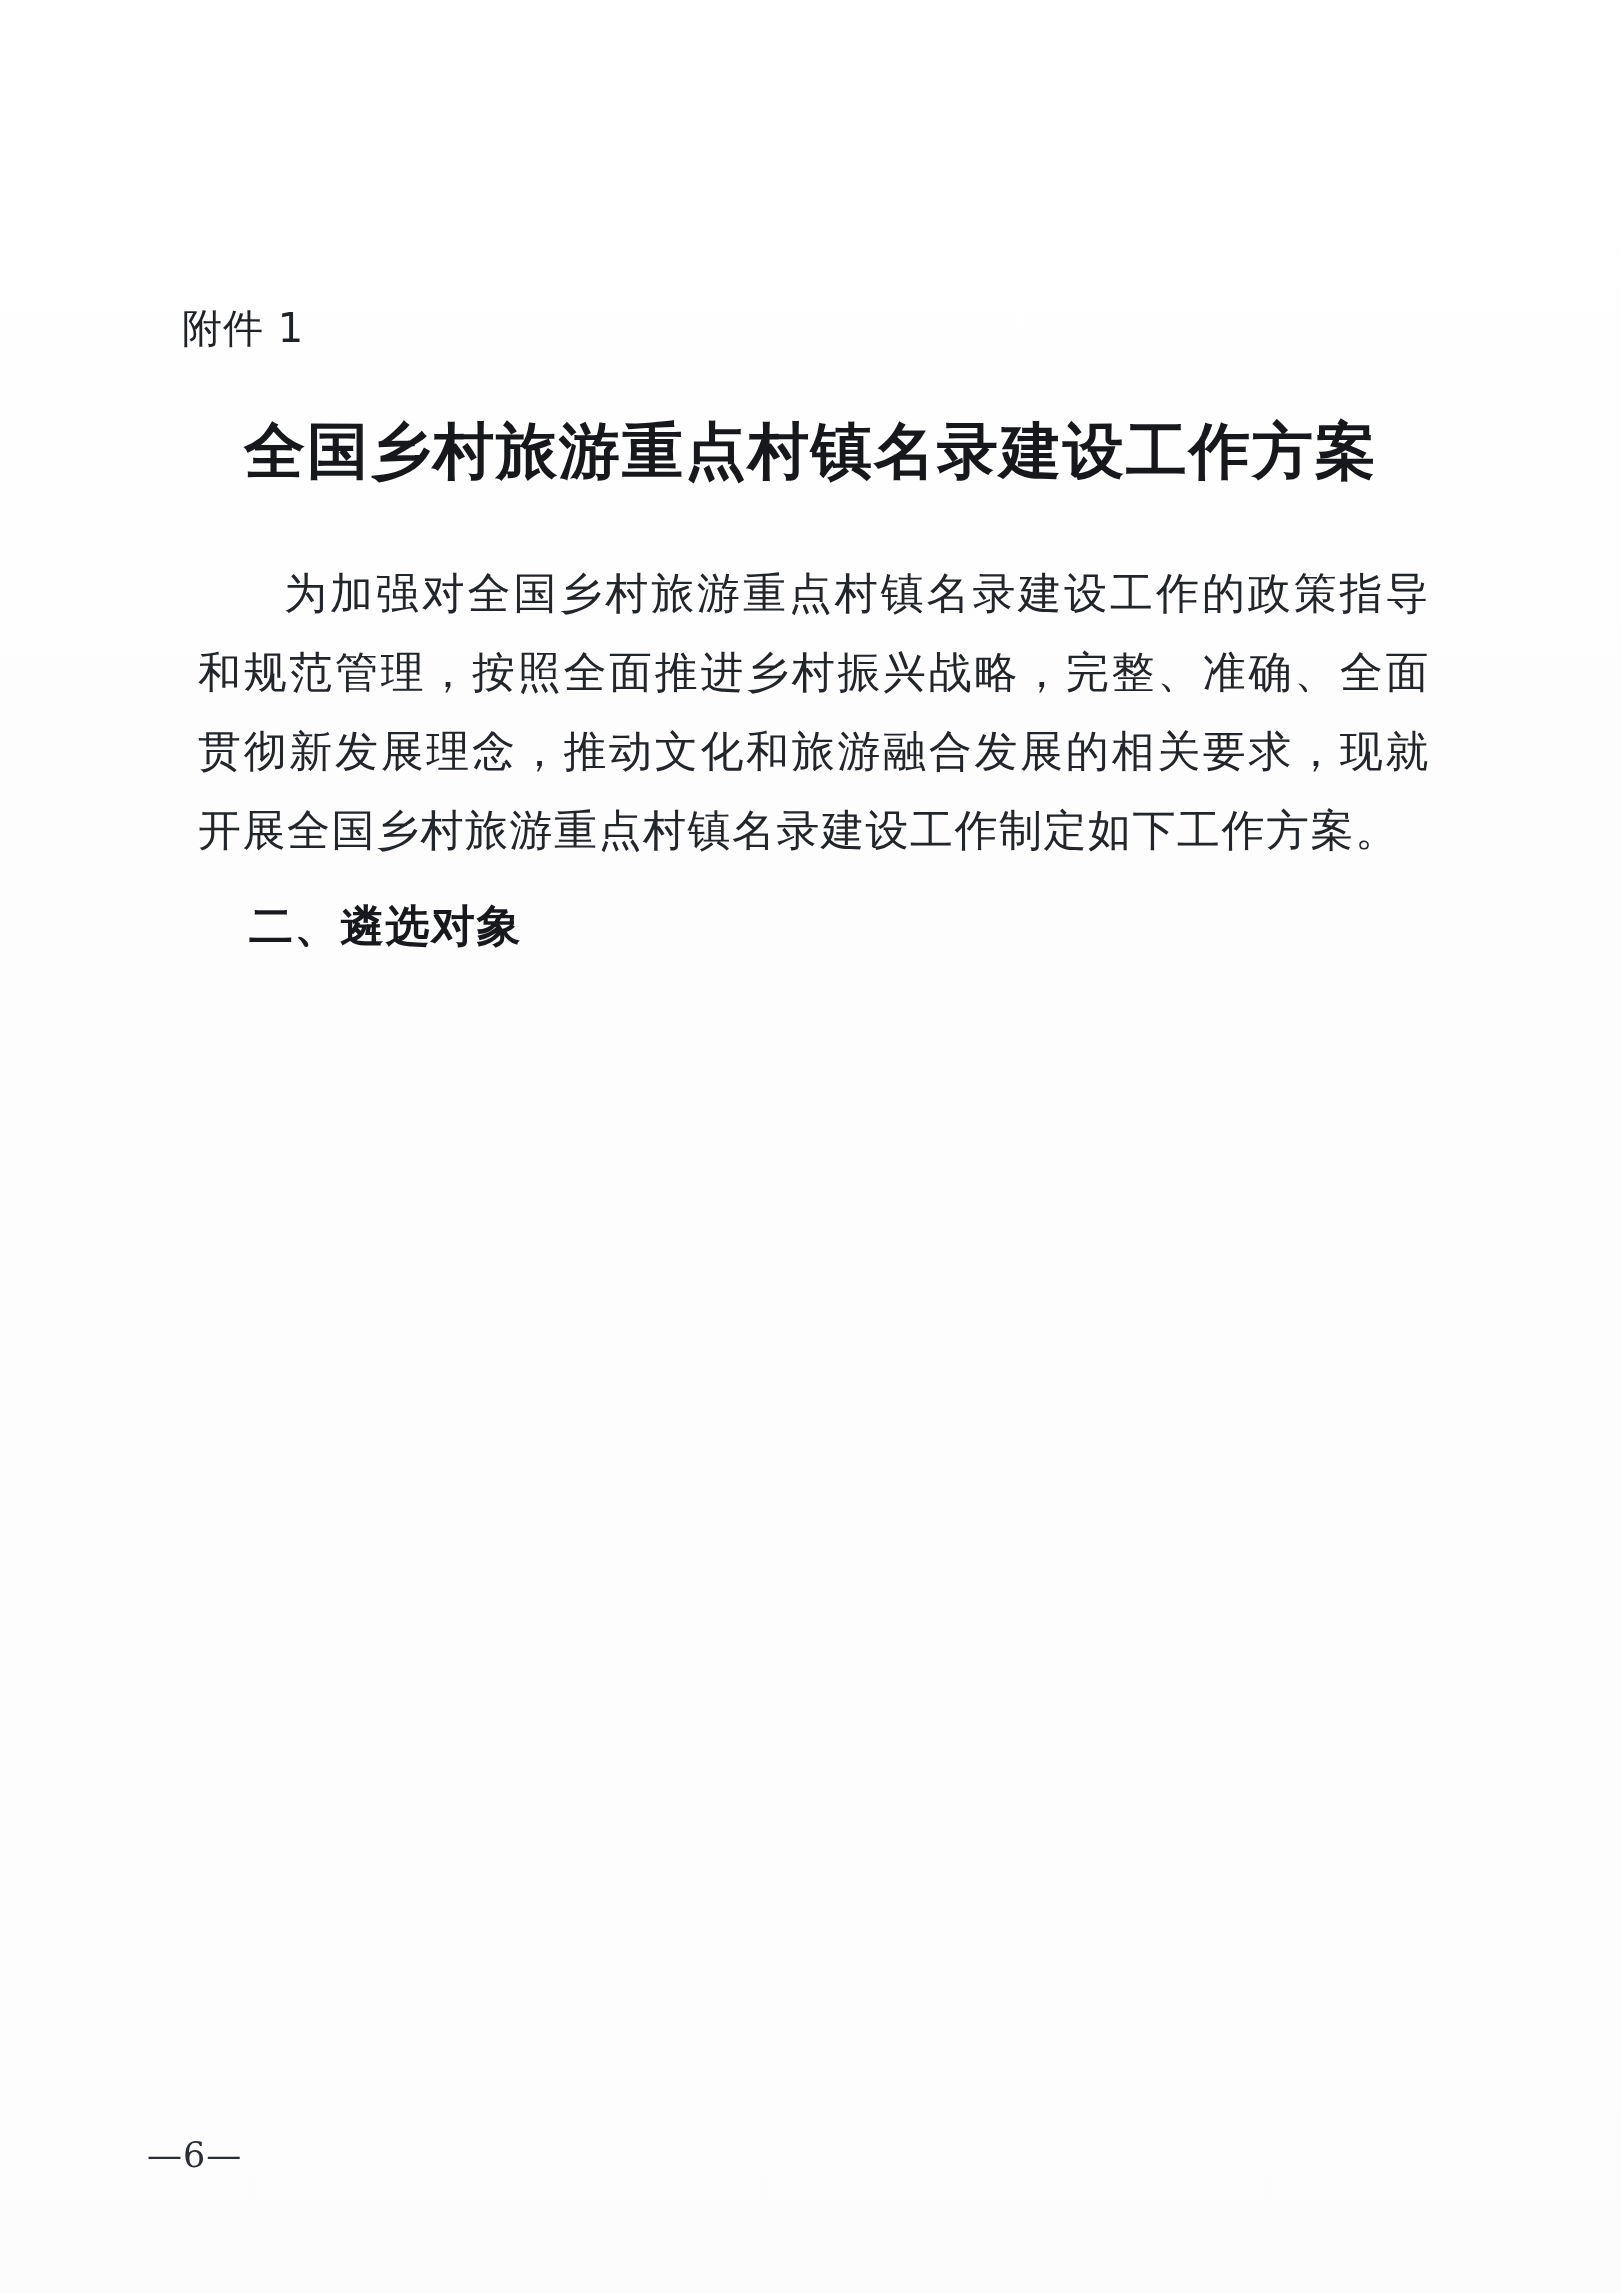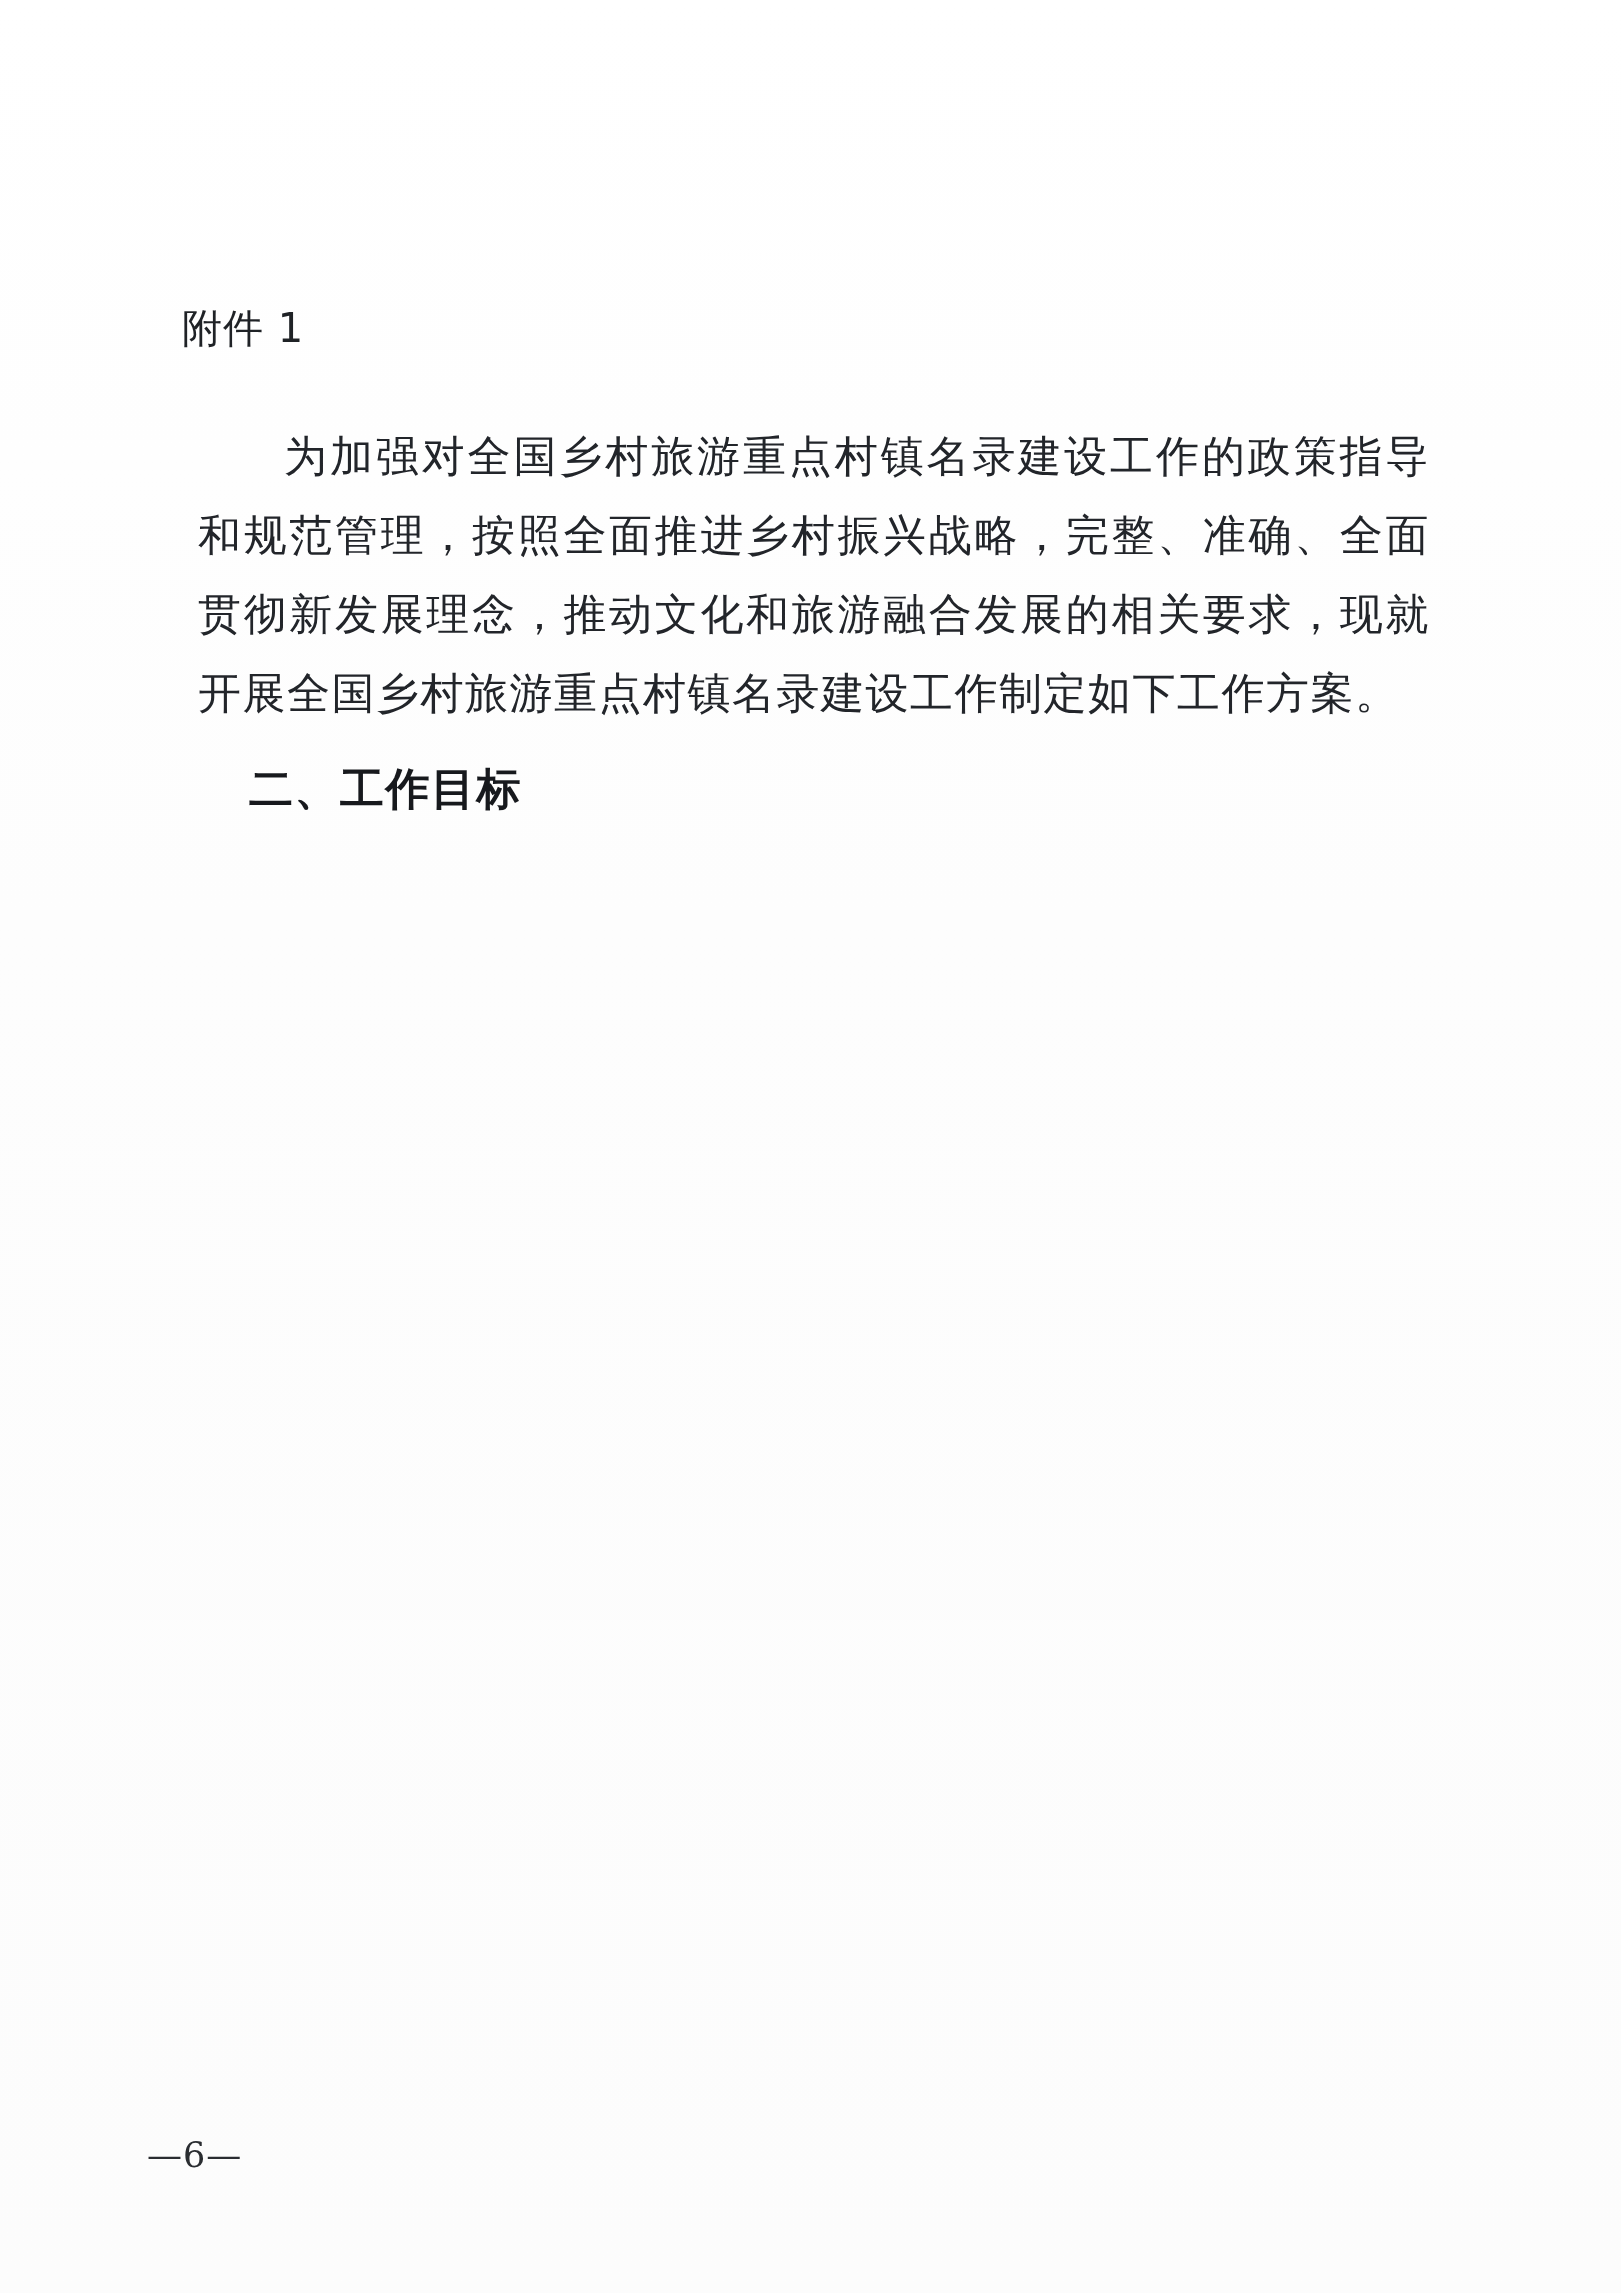--- a/index.html
+++ b/index.html
@@ -98,28 +98,29 @@
   }
 </style>
 </head>
 <body>
 
 <div class="page">
   <div class="content">
 
     <div class="attachment-label">附件 1</div>
 
+    <div class="doc-title">全国乡村旅游重点村镇名录建设工作方案</div>
 
     <div class="body-block">
 
       <p class="para">为加强对全国乡村旅游重点村镇名录建设工作的政策指导和规范管理，按照全面推进乡村振兴战略，完整、准确、全面贯彻新发展理念，推动文化和旅游融合发展的相关要求，现就开展全国乡村旅游重点村镇名录建设工作制定如下工作方案。</p>
 
 
 
-      <h2 class="section-heading">二、工作目标</h2>
+      <h2 class="section-heading">二、遴选对象</h2>
 
 
     </div>
   </div>
 
   <div class="page-number">—6—</div>
 </div>
 
 
 </body></html>

